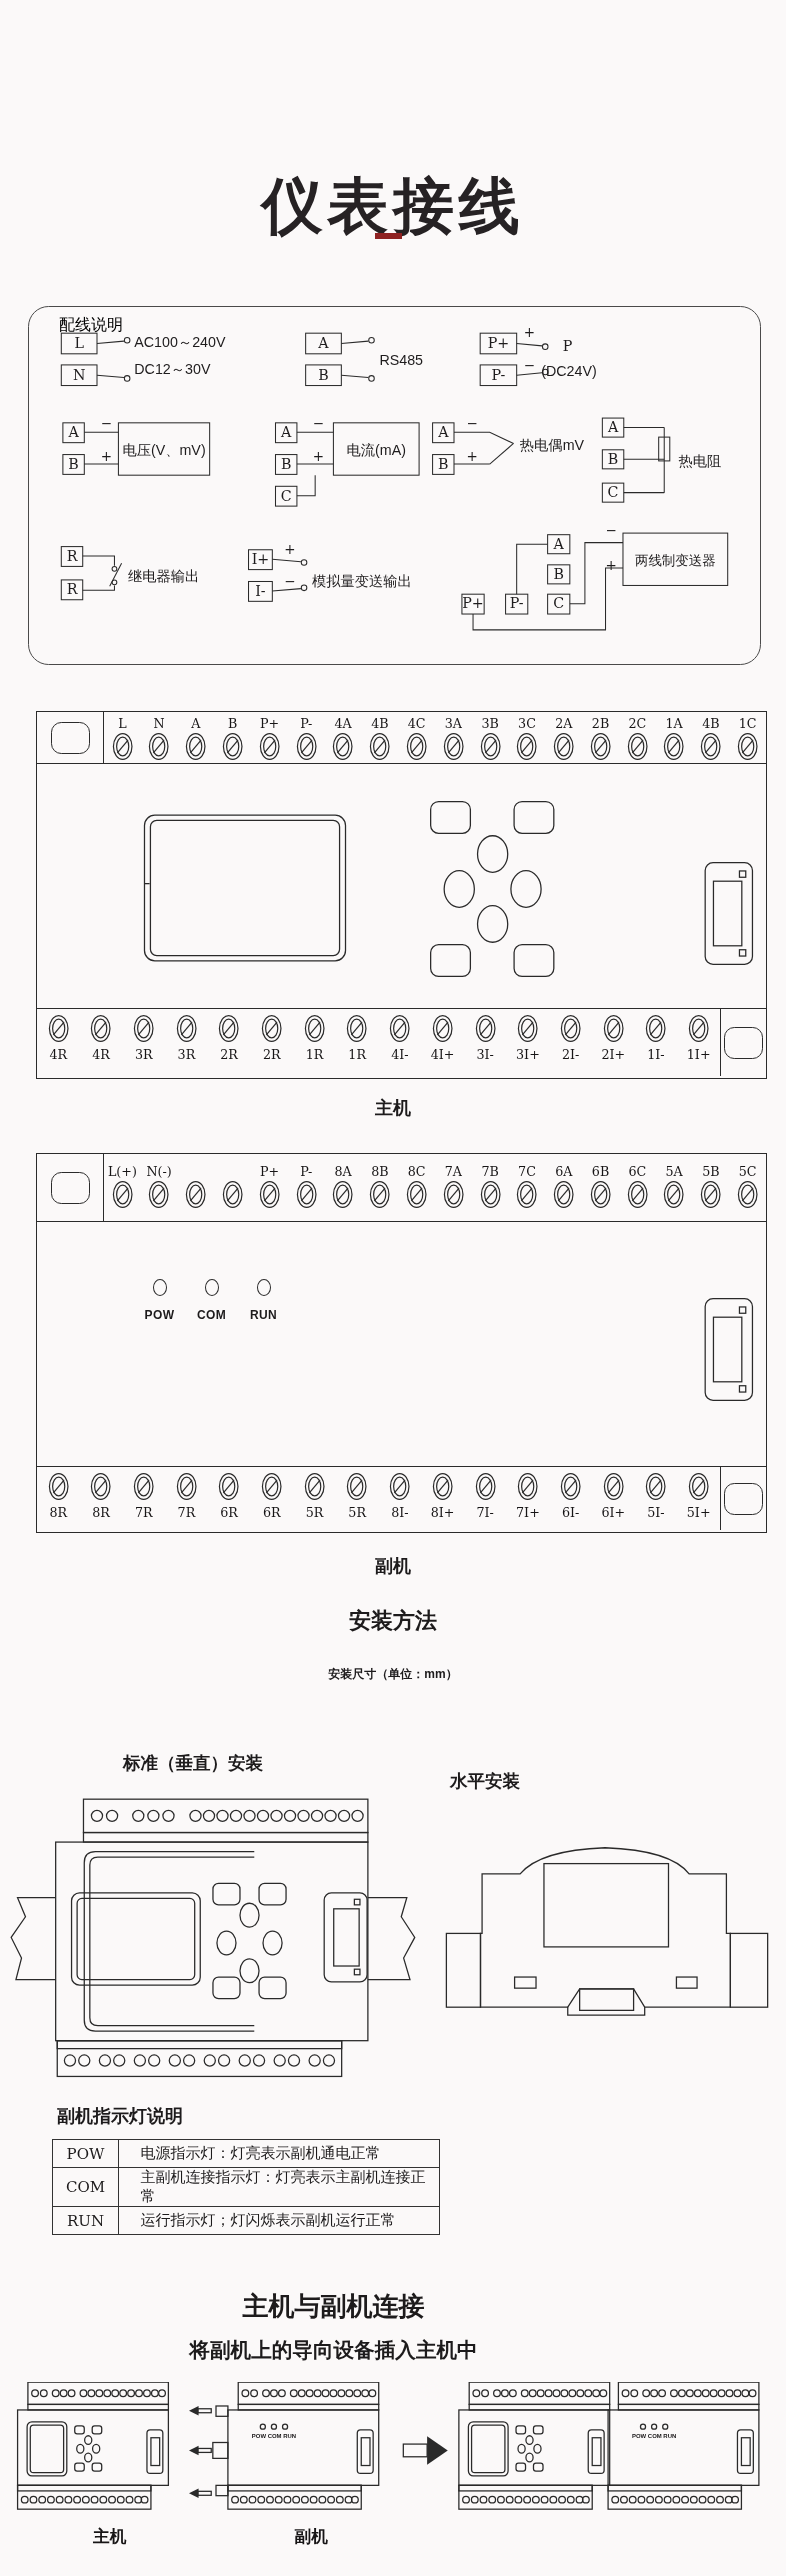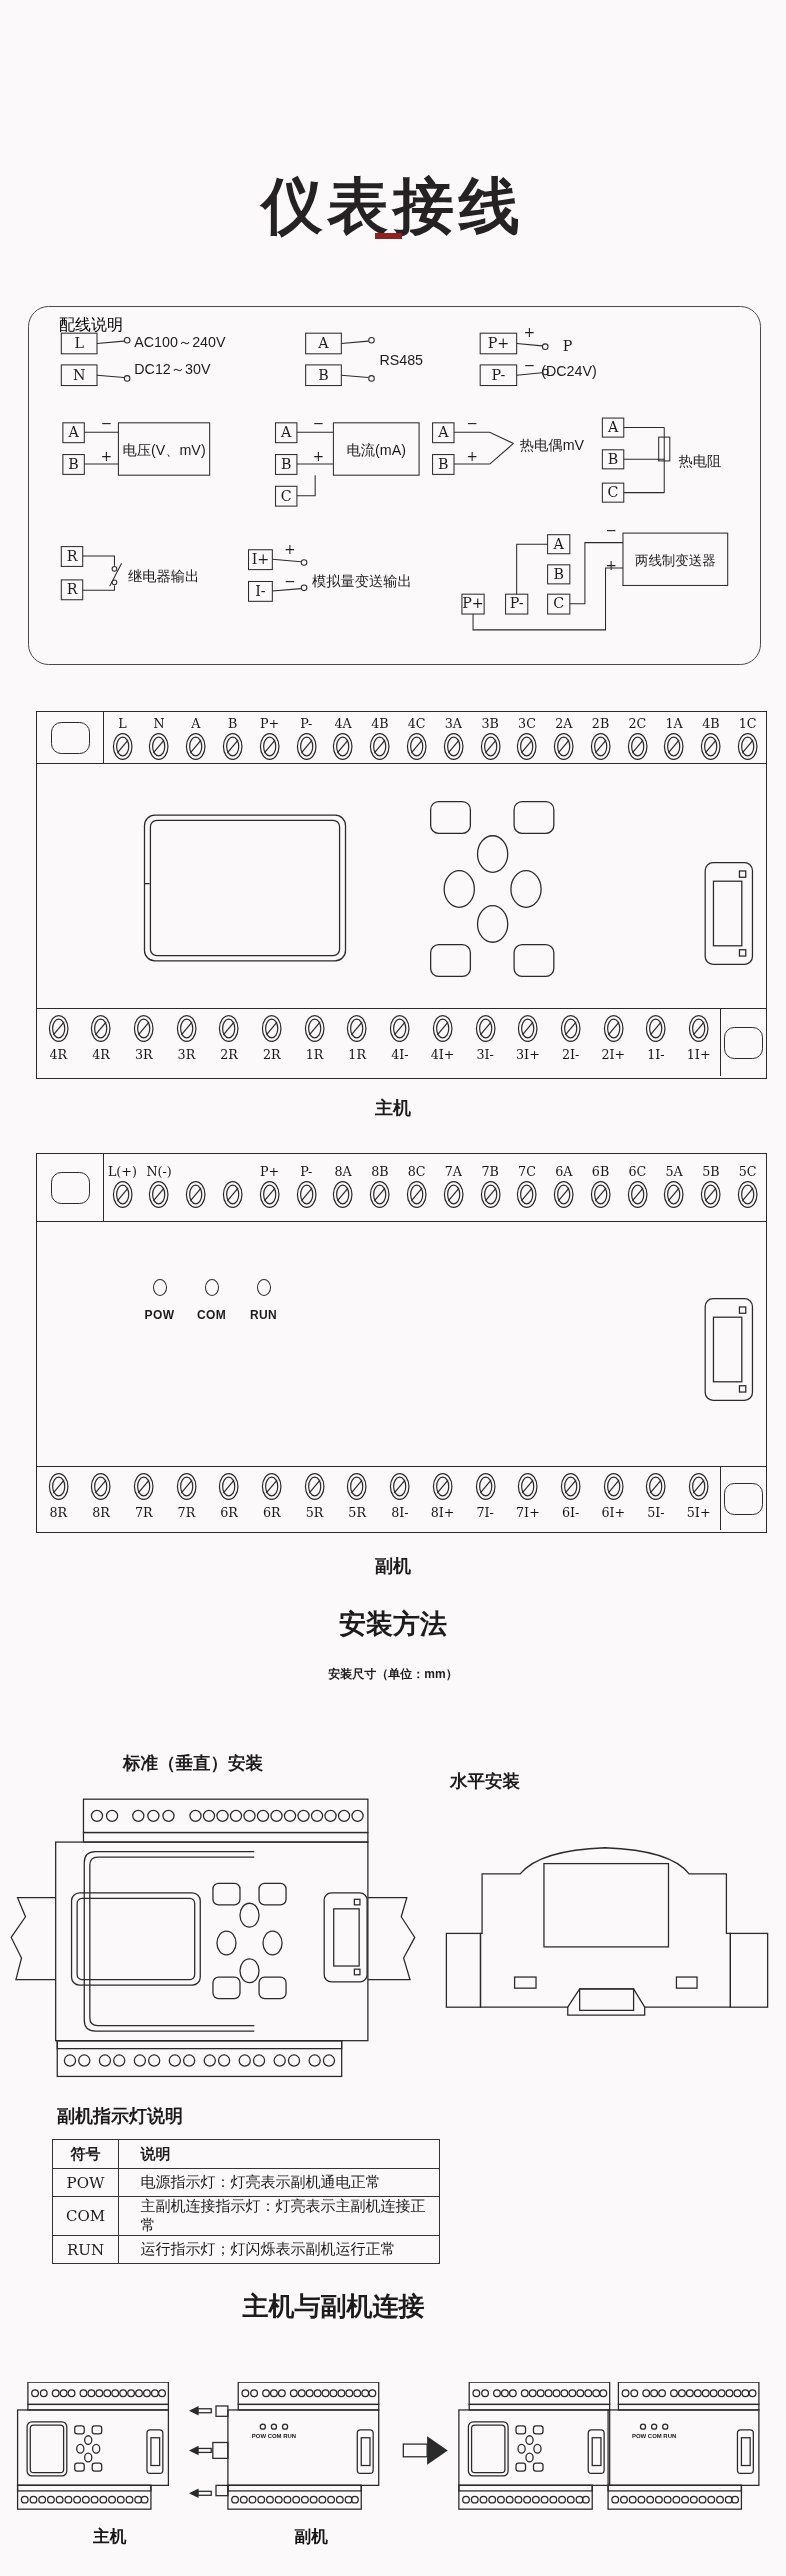--- a/index.html
+++ b/index.html
@@ -44,21 +44,21 @@
   .unit-body{position:relative;box-sizing:border-box;height:244px;}
   .unit-caption{position:absolute;left:0;width:100%;text-align:center;font-size:18px;font-weight:bold;
                 font-family:"DejaVu Serif","Liberation Serif",serif;}
   .lineart rect,.lineart line,.lineart circle,.lineart ellipse,.lineart path,.lineart polyline{
         fill:none;stroke:#2a2a2a;stroke-width:1.6px;}
   .led-row{position:absolute;left:102px;top:57px;display:flex;gap:11px;}
   .led{width:41px;display:flex;flex-direction:column;align-items:center;}
   .led-dot{width:12px;height:15px;border:1.4px solid #2a2a2a;border-radius:50%;}
   .led-name{margin-top:12px;font-size:12px;font-weight:bold;letter-spacing:0.4px;}
   
-  .h-install{position:absolute;top:1606px;left:0;width:100%;text-align:center;font-size:27px;font-weight:bold;}
+  .h-install{position:absolute;top:1606px;left:0;width:100%;text-align:center;font-size:22px;font-weight:bold;}
   .h-dim{position:absolute;top:1666px;left:0;width:100%;text-align:center;font-size:12px;font-weight:bold;}
   .lbl-vert{position:absolute;top:1751px;left:123px;font-size:17.5px;font-weight:bold;}
   .lbl-horz{position:absolute;top:1769px;left:450px;font-size:17.5px;font-weight:bold;}
   
   .led-note{position:absolute;top:2104px;left:57px;font-size:18px;font-weight:600;}
   .led-table{position:absolute;top:2139px;left:52px;width:388px;border-collapse:collapse;}
   .led-table td{border:1.3px solid #333;font-size:15px;height:27px;padding:0;}
   .led-table td.sym{width:65px;text-align:center;font-family:"DejaVu Serif","Liberation Serif",serif;}
   .led-table td.desc{padding-left:21.4px;}
   .led-table tr.hd td{font-weight:bold;height:28px;}
@@ -947,40 +947,37 @@
     <rect x="155" y="47" width="157" height="105"></rect>
     <path d="M 185,228 L 200,205 L 268,205 L 282,228"></path>
     <rect x="200" y="205" width="68" height="27"></rect>
     <rect x="118" y="190" width="27" height="14"></rect>
     <rect x="322" y="190" width="26" height="14"></rect>
   </svg>
 
   <div class="led-note">副机指示灯说明</div>
   <table class="led-table">
     <tbody>
-      <tr class="hd">
-        <td class="sym">符号</td>
-        <td class="desc">说明</td>
-      </tr>
       <tr>
         <td class="sym">POW</td>
         <td class="desc">电源指示灯：灯亮表示副机通电正常</td>
       </tr>
       <tr>
         <td class="sym">COM</td>
         <td class="desc">主副机连接指示灯：灯亮表示主副机连接正常</td>
       </tr>
       <tr>
         <td class="sym">RUN</td>
         <td class="desc">运行指示灯；灯闪烁表示副机运行正常</td>
       </tr>
     </tbody>
   </table>
 
   <h2 class="h-conn" style="margin:0;">主机与副机连接</h2>
+  <div class="h-conn-sub">将副机上的导向设备插入主机中</div>
 
   <svg class="lineart conn-svg" width="754" height="171" viewBox="0 0 950 215">
     <defs>
       <pattern id="hatch2" width="5" height="7" patternUnits="userSpaceOnUse">
         <path d="M0,7 L5,0" stroke="#2a2a2a" stroke-width="1" fill="none"></path>
       </pattern>
       <g id="mini-main">
         <rect x="13" y="0" width="177" height="28" stroke-width="1.2"></rect>
         <g stroke-width="1">
           <circle cx="22" cy="14" r="4.2"></circle>

